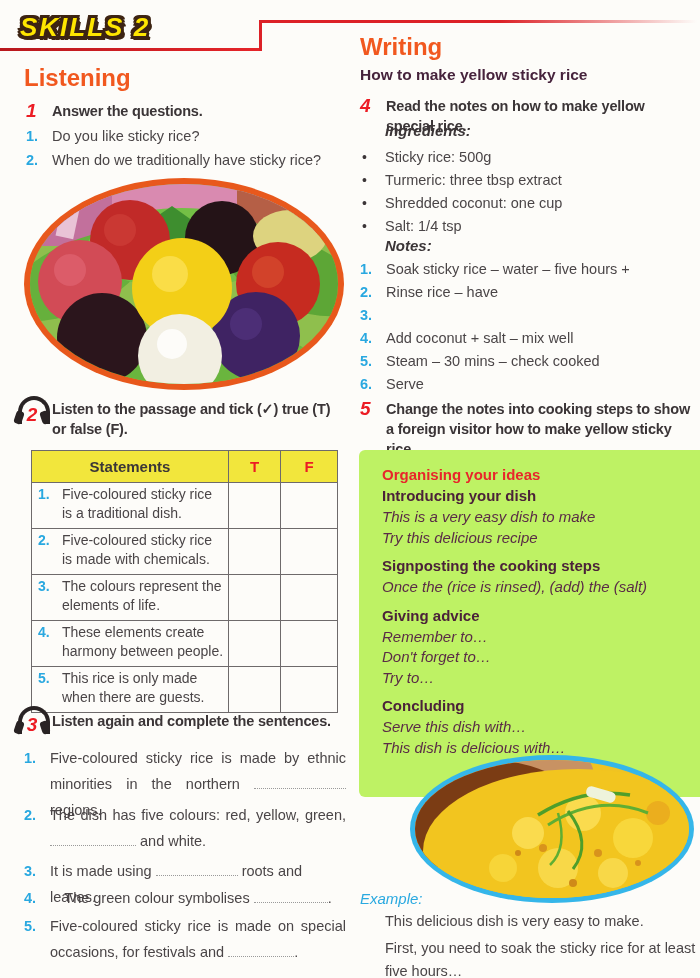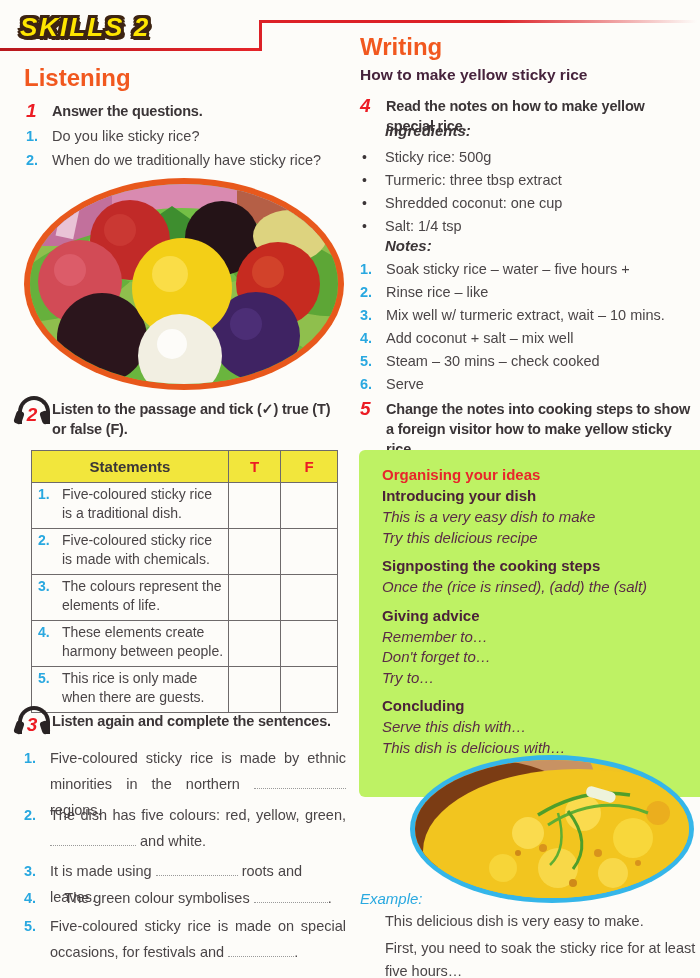--- a/index.html
+++ b/index.html
@@ -287,25 +287,24 @@
   </div>
 
   <div class="ing-label" style="top:237px;">Notes:</div>
 
   <div class="note-row" style="top:259px;">
     <span class="q-num">1.</span>
     <span class="q-text">Soak sticky rice – water – five hours +</span>
   </div>
   <div class="note-row" style="top:282px;">
     <span class="q-num">2.</span>
-    <span class="q-text">Rinse rice – like</span>
+    <span class="q-text">Rinse rice – have</span>
   </div>
   <div class="note-row" style="top:305px;">
     <span class="q-num">3.</span>
-    <span class="q-text">Mix well w/ turmeric extract, wait – 10 mins.</span>
   </div>
   <div class="note-row" style="top:328px;">
     <span class="q-num">4.</span>
     <span class="q-text">Add coconut + salt – mix well</span>
   </div>
   <div class="note-row" style="top:351px;">
     <span class="q-num">5.</span>
     <span class="q-text">Steam – 30 mins – check cooked</span>
   </div>
   <div class="note-row" style="top:374px;">

